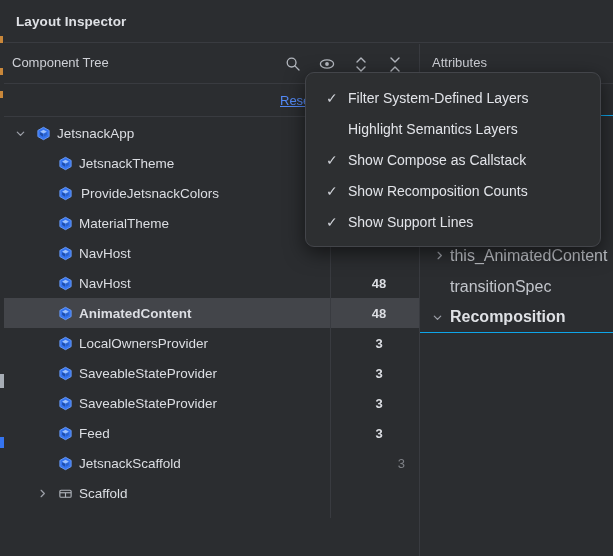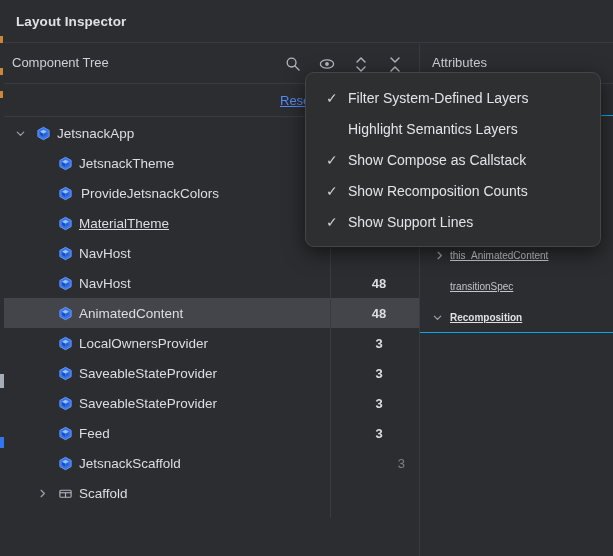--- a/index.html
+++ b/index.html
@@ -125,21 +125,21 @@
   .attrs {
     position: absolute; left: 420px; top: 85px; width: 193px; height: 471px;
     background: #2B2D30; overflow: hidden;
   }
   .arow { position: relative; height: 31px; display: flex; align-items: center; }
   .arow .atwist {
     position: absolute; left: 10px; width: 14px; height: 14px;
     display: flex; align-items: center; justify-content: center;
     color: #9DA0A8; font-size: 10px; cursor: pointer;
   }
-  .arow .alabel { position: absolute; left: 30px; font-size: 10px; color: #CED0D6; text-decoration: underline; }
+  .arow .alabel { position: absolute; left: 30px; font-size: 16px; color: #CED0D6; }
   .arow.group .alabel { font-weight: bold; color: #DFE1E5; }
   .arow.group { border-bottom: 1px solid #0ea5e9; }
   .arow.child .alabel { left: 30px; color: #C2C5CB; }
 
   
   .menu {
     position: absolute; left: 305px; top: 72px; width: 296px;
     background: #2D2F31;
     border: 1px solid #43454A;
     border-radius: 9px;
@@ -252,21 +252,21 @@
       </div>
       <div class="trow">
         <div class="nicon" style="left: 52px;">
           <svg width="15" height="15" viewBox="0 0 16 16">
             <path d="M8 1.4 14 4.7v6.6L8 14.6 2 11.3V4.7Z" fill="#3574F0" stroke="#6A9BF4" stroke-width="1"></path>
             <path d="M8 4.1 11.6 6 8 7.9 4.4 6Z" fill="#9CC0FA"></path>
             <path d="M4.4 6.6v3.1L7.6 11.4V8.4Z" fill="#1F4EA8"></path>
             <path d="M11.6 6.6v3.1L8.4 11.4V8.4Z" fill="#2D63C8"></path>
           </svg>
         </div>
-        <div class="nlabel" style="left: 75px; text-decoration: underline;">MaterialTheme</div>
+        <div class="nlabel" style="left: 75px;">MaterialTheme</div>
       </div>
       <div class="trow">
         <div class="nicon" style="left: 52px;">
           <svg width="15" height="15" viewBox="0 0 16 16">
             <path d="M8 1.4 14 4.7v6.6L8 14.6 2 11.3V4.7Z" fill="#3574F0" stroke="#6A9BF4" stroke-width="1"></path>
             <path d="M8 4.1 11.6 6 8 7.9 4.4 6Z" fill="#9CC0FA"></path>
             <path d="M4.4 6.6v3.1L7.6 11.4V8.4Z" fill="#1F4EA8"></path>
             <path d="M11.6 6.6v3.1L8.4 11.4V8.4Z" fill="#2D63C8"></path>
           </svg>
         </div>
@@ -286,21 +286,21 @@
       </div>
       <div class="trow selected">
         <div class="nicon" style="left: 52px;">
           <svg width="15" height="15" viewBox="0 0 16 16">
             <path d="M8 1.4 14 4.7v6.6L8 14.6 2 11.3V4.7Z" fill="#3574F0" stroke="#6A9BF4" stroke-width="1"></path>
             <path d="M8 4.1 11.6 6 8 7.9 4.4 6Z" fill="#9CC0FA"></path>
             <path d="M4.4 6.6v3.1L7.6 11.4V8.4Z" fill="#1F4EA8"></path>
             <path d="M11.6 6.6v3.1L8.4 11.4V8.4Z" fill="#2D63C8"></path>
           </svg>
         </div>
-        <div class="nlabel" style="left: 75px;">AnimatedContent</div>
+        <div class="nlabel" style="left: 75px; font-weight: bold;">AnimatedContent</div>
         <div class="ncount">48</div>
       </div>
       <div class="trow">
         <div class="nicon" style="left: 52px;">
           <svg width="15" height="15" viewBox="0 0 16 16">
             <path d="M8 1.4 14 4.7v6.6L8 14.6 2 11.3V4.7Z" fill="#3574F0" stroke="#6A9BF4" stroke-width="1"></path>
             <path d="M8 4.1 11.6 6 8 7.9 4.4 6Z" fill="#9CC0FA"></path>
             <path d="M4.4 6.6v3.1L7.6 11.4V8.4Z" fill="#1F4EA8"></path>
             <path d="M11.6 6.6v3.1L8.4 11.4V8.4Z" fill="#2D63C8"></path>
           </svg>

